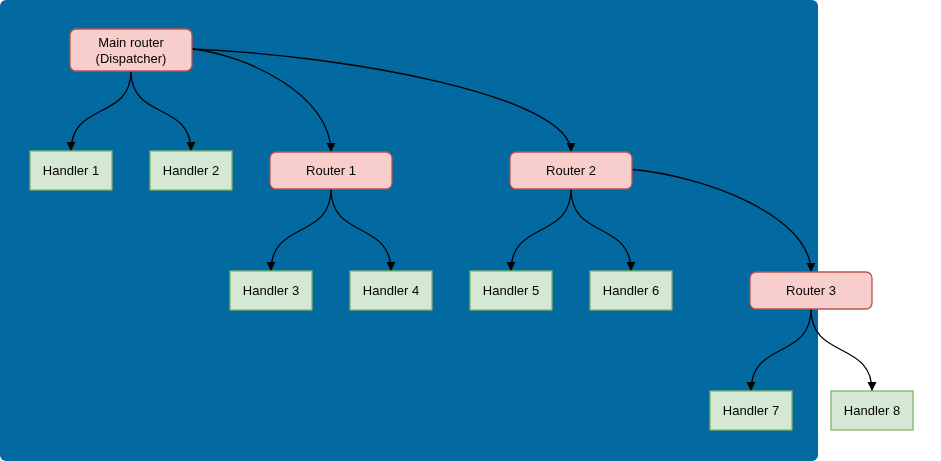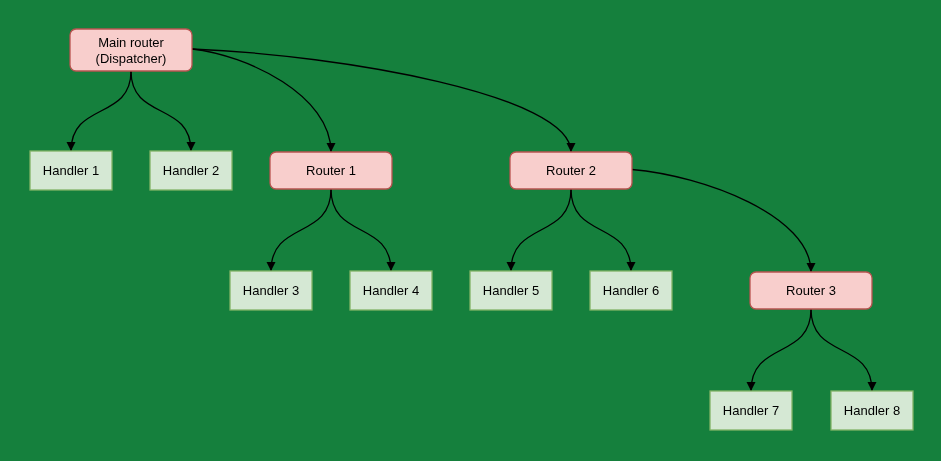--- a/index.html
+++ b/index.html
@@ -2,24 +2,25 @@
 <html><head>
 <meta charset="utf-8">
 <style>
   html, body {
     margin: 0;
     padding: 0;
     background: #ffffff;
   }
   .canvas-wrap {
     position: relative;
-    width: 941px;
+    width: 818px;
     height: 461px;
-    background: #15803d;
+    background: #0369a1;
     font-family: "Liberation Sans", sans-serif;
+    border-radius: 6px;
   }
   svg text {
     font-family: "Liberation Sans", sans-serif;
     font-size: 13px;
     fill: #000000;
   }
   .edge-path {
     fill: none;
     stroke-width: 1.3px;
   }

